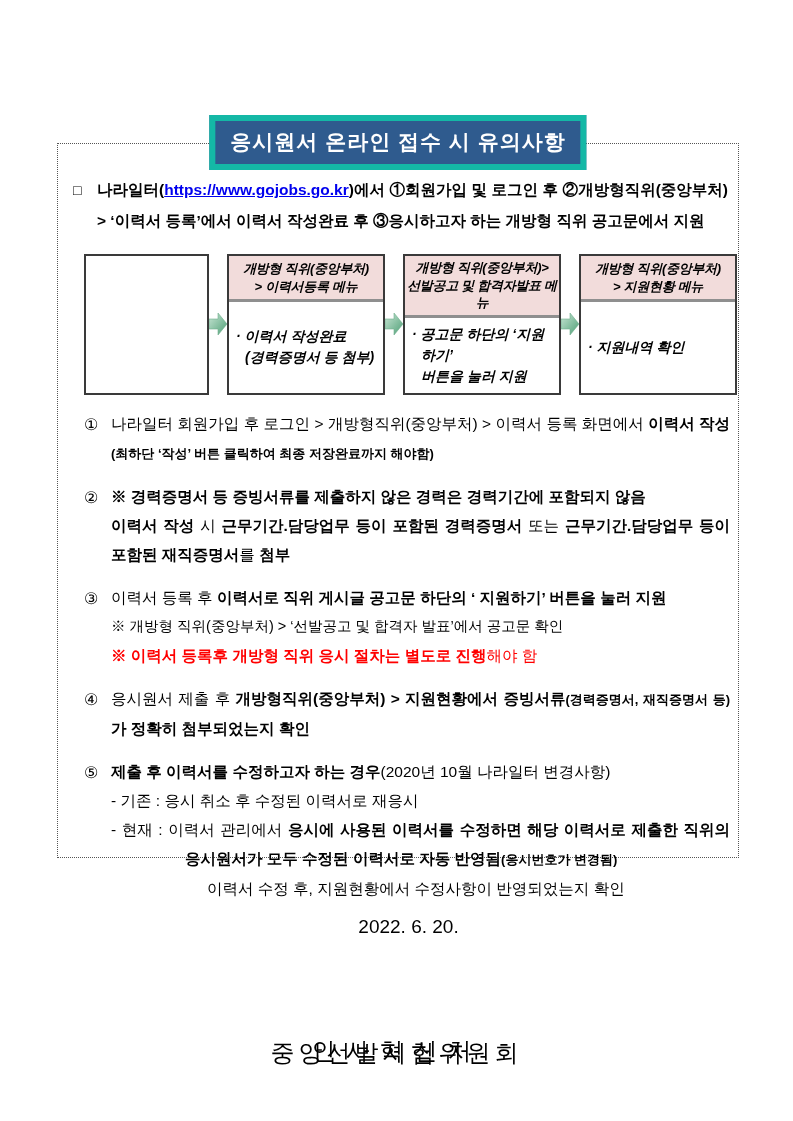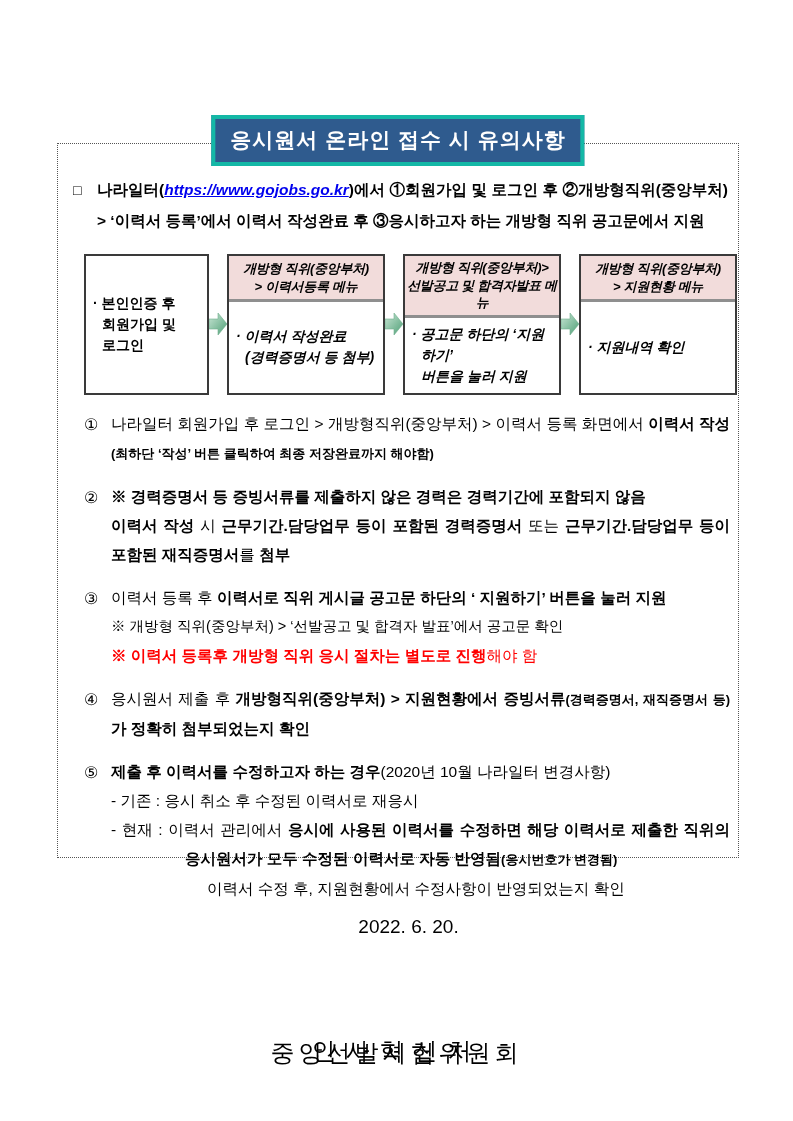--- a/index.html
+++ b/index.html
@@ -18,21 +18,21 @@
     left: 57px; top: 143px;
     width: 682px; height: 715px;
     border: 1px dotted #555;
   }
   
   .title-box {
     position: absolute;
     top: -29px; left: 50%;
     transform: translateX(-50%);
     background: var(--title_bg, #2F5B8E);
-    border: 4px solid #14b8a6;
+    border: 6px solid #14b8a6;
     color: #fff;
     font-size: 21px; font-weight: bold;
     letter-spacing: 1px;
     padding: 7px 15px 8px 15px;
     white-space: nowrap;
   }
   .content { padding-top: 30px; }
   
   .intro {
     position: relative;
@@ -43,21 +43,20 @@
     text-align: justify;
   }
   .intro .chk {
     position: absolute; left: 0; top: 1px;
     font-weight: normal; font-size: 14px;
   }
   .intro .lnk {
     color: var(--link_blue, #0000EE);
     text-decoration: underline;
     cursor: pointer;
-    font-style: italic;
   }
   
   .flow {
     display: flex;
     align-items: stretch;
     margin: 18px 0 0 26px;
   }
   .fbox {
     border: 2px solid #3a3a3a;
     background: #fff;
@@ -148,25 +147,20 @@
 
     <div class="content">
 
       <p class="intro">
         <span class="chk">□</span>
         <span><span>나라일터(</span><span class="lnk">https://www.gojobs.go.kr</span><span>)에서 ①회원가입 및 로그인 후 ②개방형직위(중앙부처) &gt; ‘이력서 등록’에서 이력서 작성완료 후 ③응시하고자 하는 개방형 직위 공고문에서 지원</span></span>
       </p>
 
       <div class="flow">
         <div class="fbox w1">
-          <div class="fbody">
-              <span>· 본인인증 후
-회원가입 및
-로그인</span>
-            </div>
         </div>
         <div class="arrow-slot">
           <svg width="18" height="26" viewBox="0 0 18 26">
               <polygon points="0,8 9,8 9,2 18,13 9,24 9,18 0,18" fill="url(#arrowGrad)" stroke="#6fae8d" stroke-width="0.6"></polygon>
             </svg>
         </div>
         <div class="fbox w2">
           <div class="fhead">개방형 직위(중앙부처)
 &gt; 이력서등록 메뉴</div>
           <div class="fbody">

